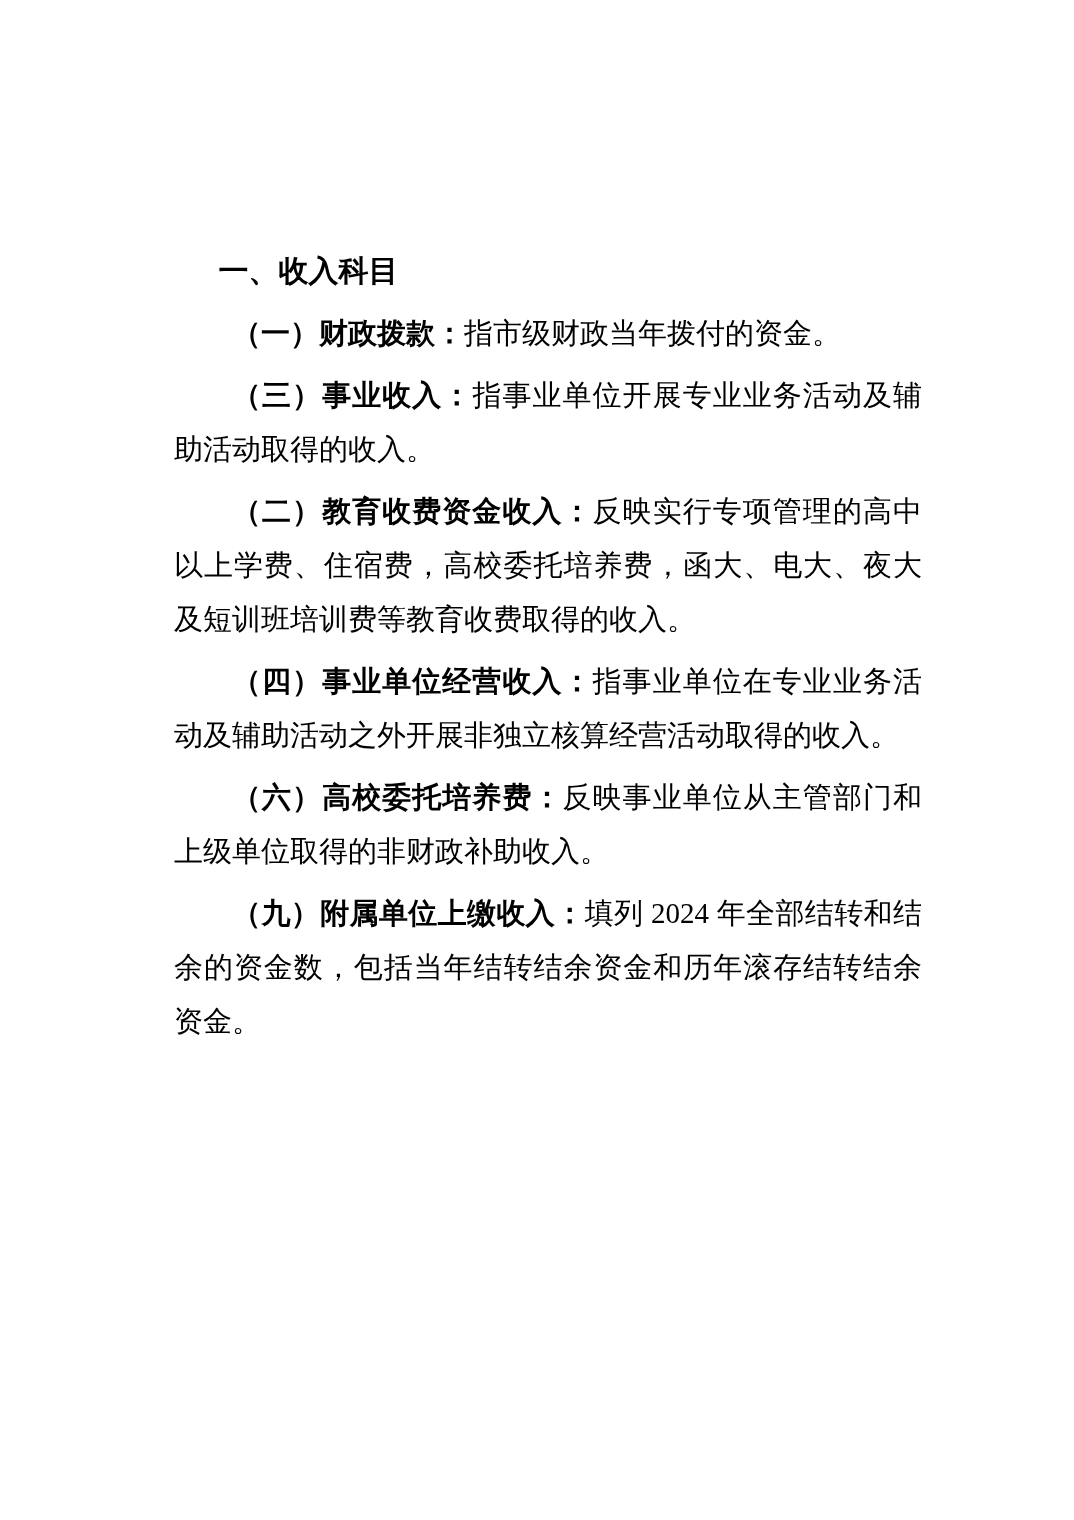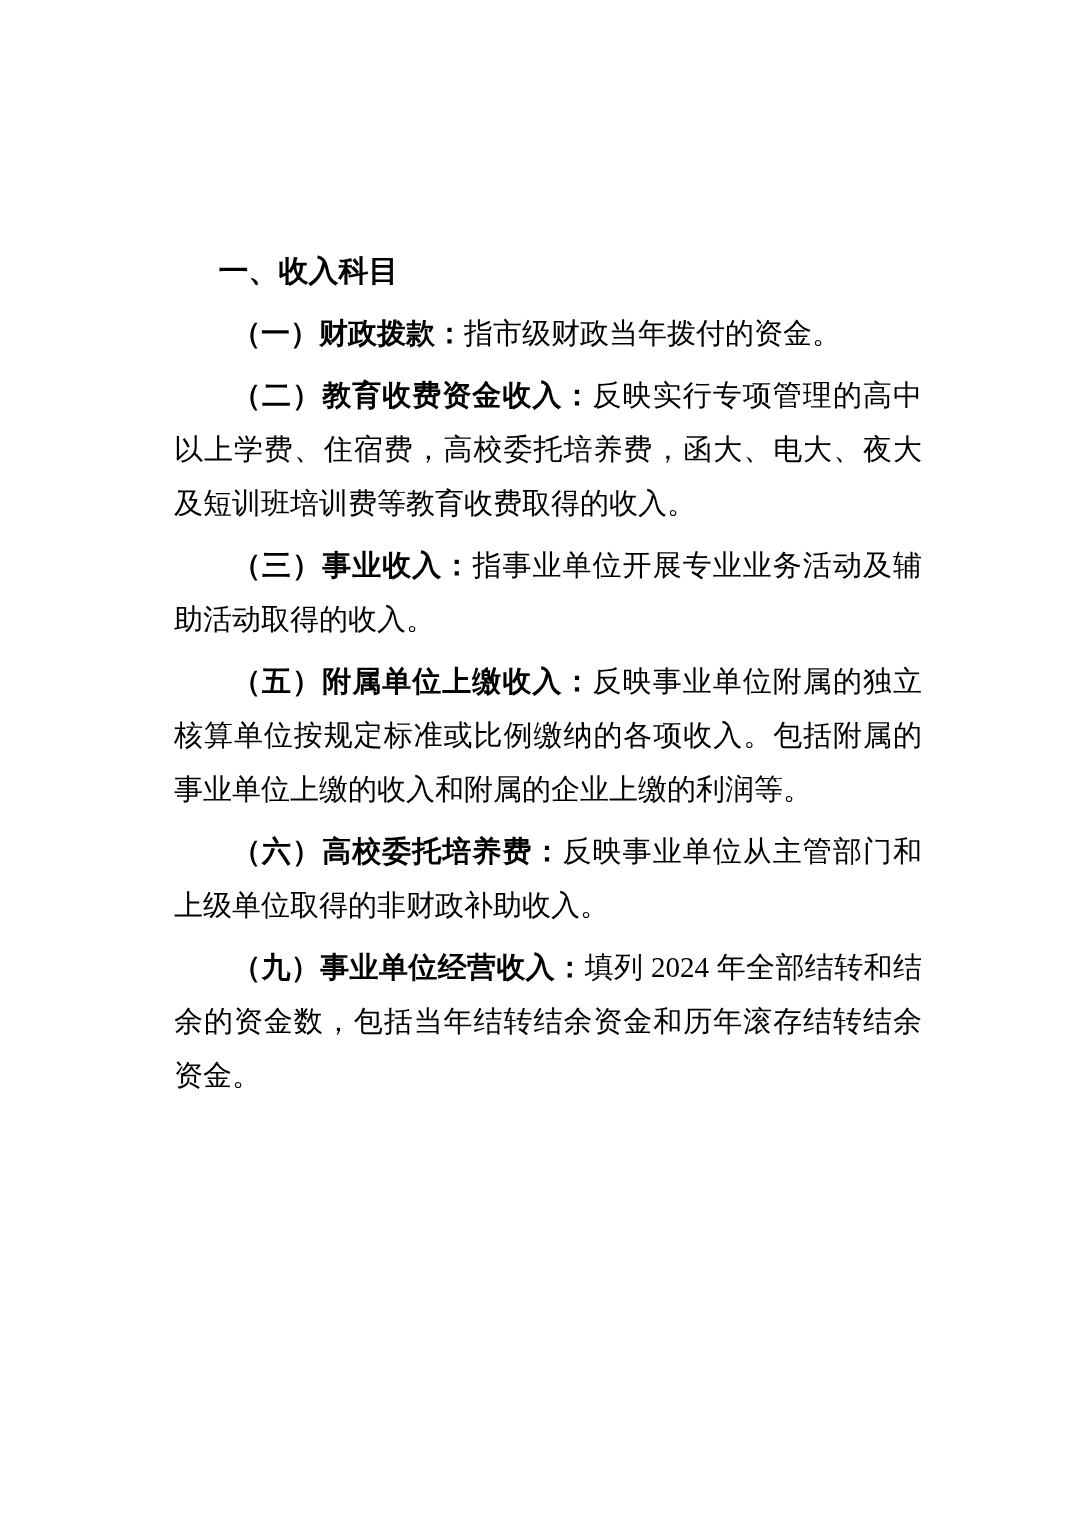--- a/index.html
+++ b/index.html
@@ -46,27 +46,27 @@
 </head>
 <body>
 
 <div class="page">
   <div class="content">
 
     <h1 class="heading">一、收入科目</h1>
 
     <p class="para"><span class="lead">（一）财政拨款：</span><span>指市级财政当年拨付的资金。</span></p>
 
+    <p class="para"><span class="lead">（三）事业收入：</span><span>指事业单位开展专业业务活动及辅助活动取得的收入。</span></p>
+
     <p class="para"><span class="lead">（二）教育收费资金收入：</span><span>反映实行专项管理的高中以上学费、住宿费，高校委托培养费，函大、电大、夜大及短训班培训费等教育收费取得的收入。</span></p>
 
-    <p class="para"><span class="lead">（三）事业收入：</span><span>指事业单位开展专业业务活动及辅助活动取得的收入。</span></p>
+    <p class="para"><span class="lead">（四）事业单位经营收入：</span><span>指事业单位在专业业务活动及辅助活动之外开展非独立核算经营活动取得的收入。</span></p>
 
-
-    <p class="para"><span class="lead">（五）附属单位上缴收入：</span><span>反映事业单位附属的独立核算单位按规定标准或比例缴纳的各项收入。包括附属的事业单位上缴的收入和附属的企业上缴的利润等。</span></p>
 
     <p class="para"><span class="lead">（六）高校委托培养费：</span><span>反映事业单位从主管部门和上级单位取得的非财政补助收入。</span></p>
 
 
 
-    <p class="para"><span class="lead">（九）事业单位经营收入：</span><span>填列 2024 年全部结转和结余的资金数，包括当年结转结余资金和历年滚存结转结余资金。</span></p>
+    <p class="para"><span class="lead">（九）附属单位上缴收入：</span><span>填列 2024 年全部结转和结余的资金数，包括当年结转结余资金和历年滚存结转结余资金。</span></p>
 
   </div>
 </div>
 
 </body></html>

